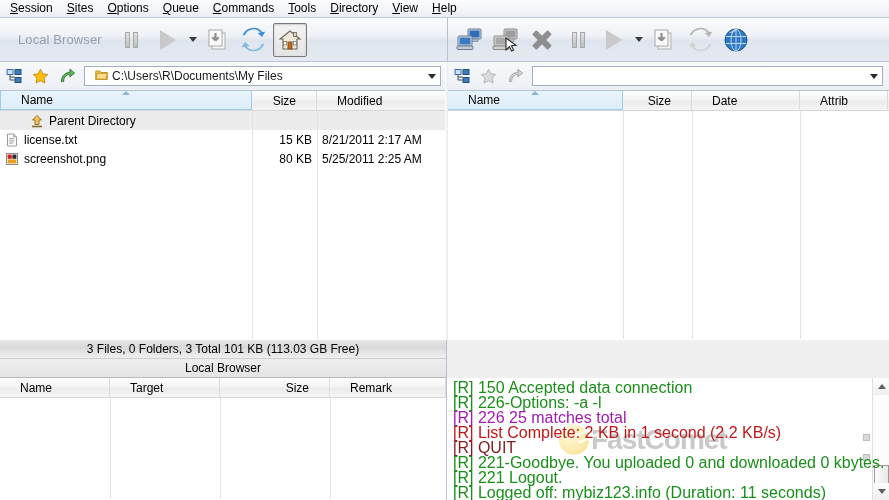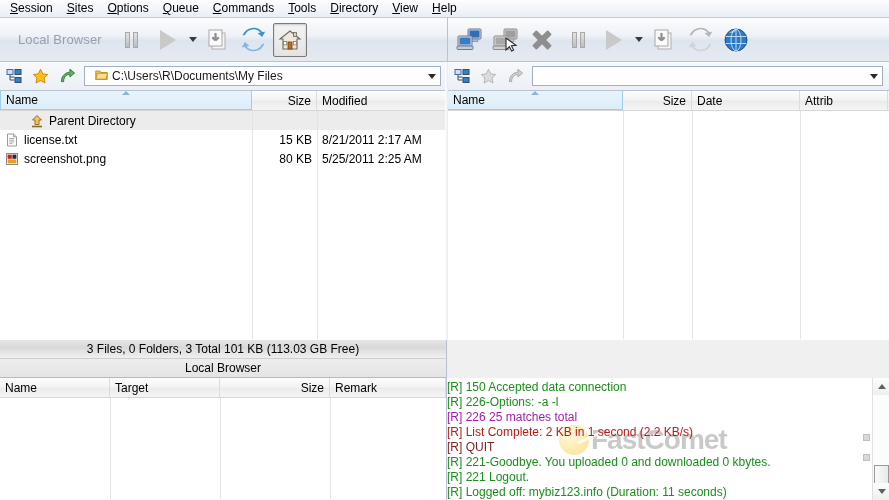--- a/index.html
+++ b/index.html
@@ -179,21 +179,21 @@
     background: linear-gradient(to bottom, #fdfdfd 0%, #f3f3f3 48%, #ebebeb 52%, #f5f5f5 100%);
     border-bottom: 1px solid #d6d6d6;
     box-sizing: border-box;
     font-size: 12px;
   }
   .col {
     position: relative;
     display:flex; align-items:center;
     box-sizing:border-box;
     border-right: 1px solid #dcdcdc;
-    padding: 0 5px;
+    padding: 0 20px;
     overflow: hidden;
     white-space: nowrap;
   }
   .col.sorted {
     background: linear-gradient(to bottom, #e8f4fb 0%, #dcedf8 100%);
     border: 1px solid #9cd0ea;
     border-top: none;
   }
   .col.num { justify-content: flex-end; }
   .sortmark {
@@ -264,21 +264,22 @@
     position:absolute; left:0; top:0; width:447px; height:122px;
     background:#fff; box-sizing:border-box; border-right:1px solid #b8c2d0;
   }
   .log {
     position:absolute; left:447px; top:0; width:442px; height:122px;
     background:#fff; box-sizing:border-box;
     overflow:hidden;
   }
   .logline {
     height:15px; line-height:15px;
-    font-size:12px;
+    font-size:16px;
+    padding-left:6px;
     white-space:nowrap;
     position:relative;
     z-index:2;
   }
   .watermark {
     position:absolute;
     left:112px; top:42px;
     z-index:1;
     display:flex;
     align-items:center;

